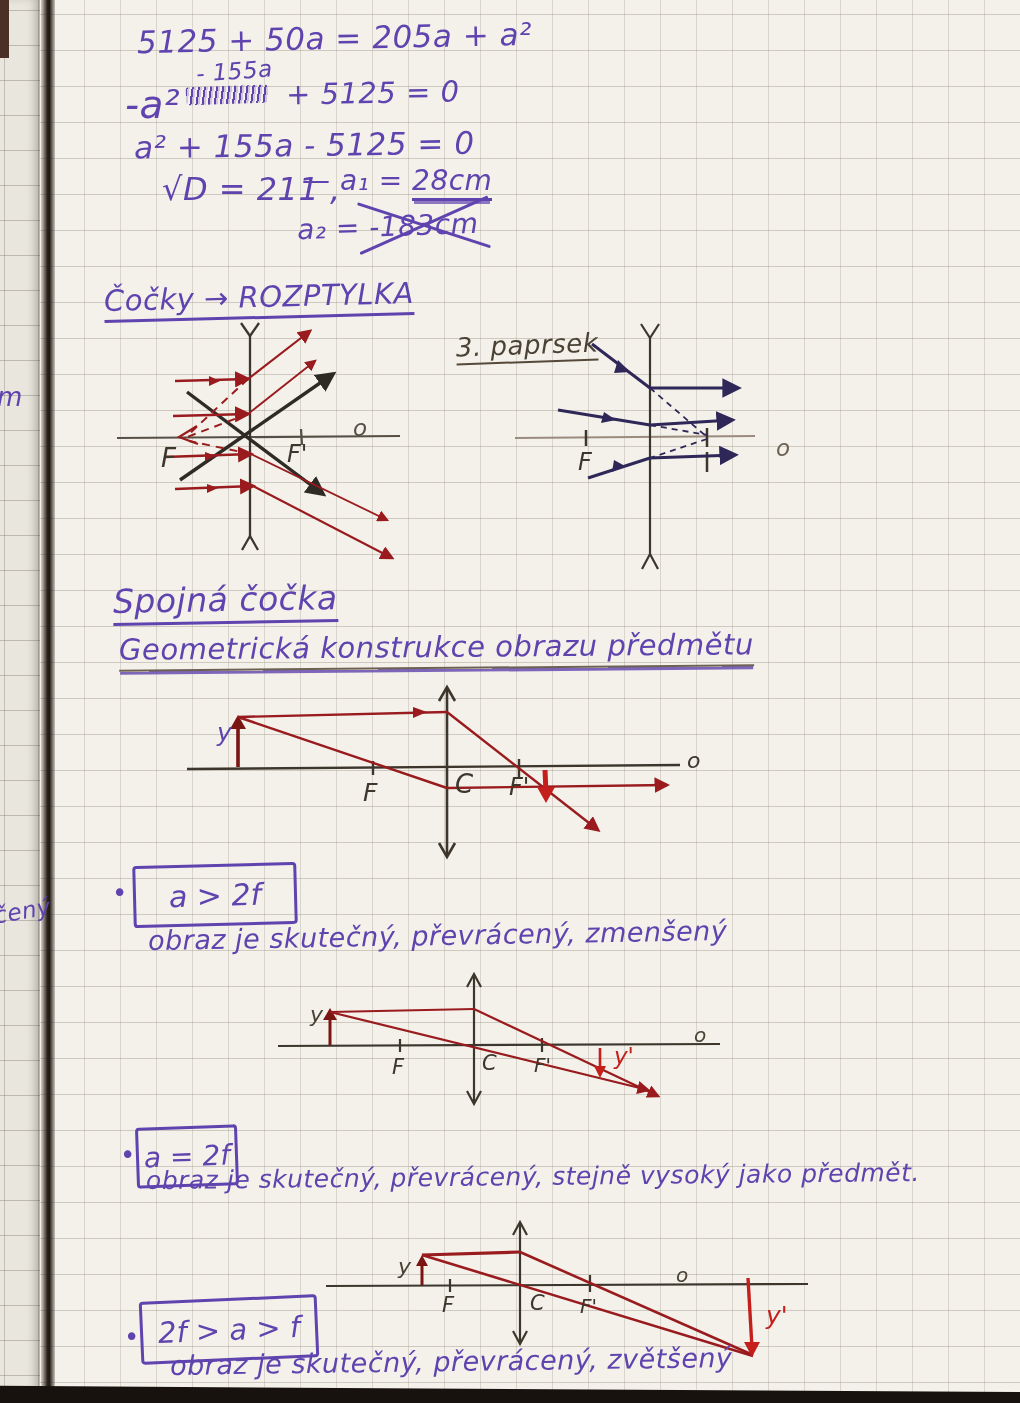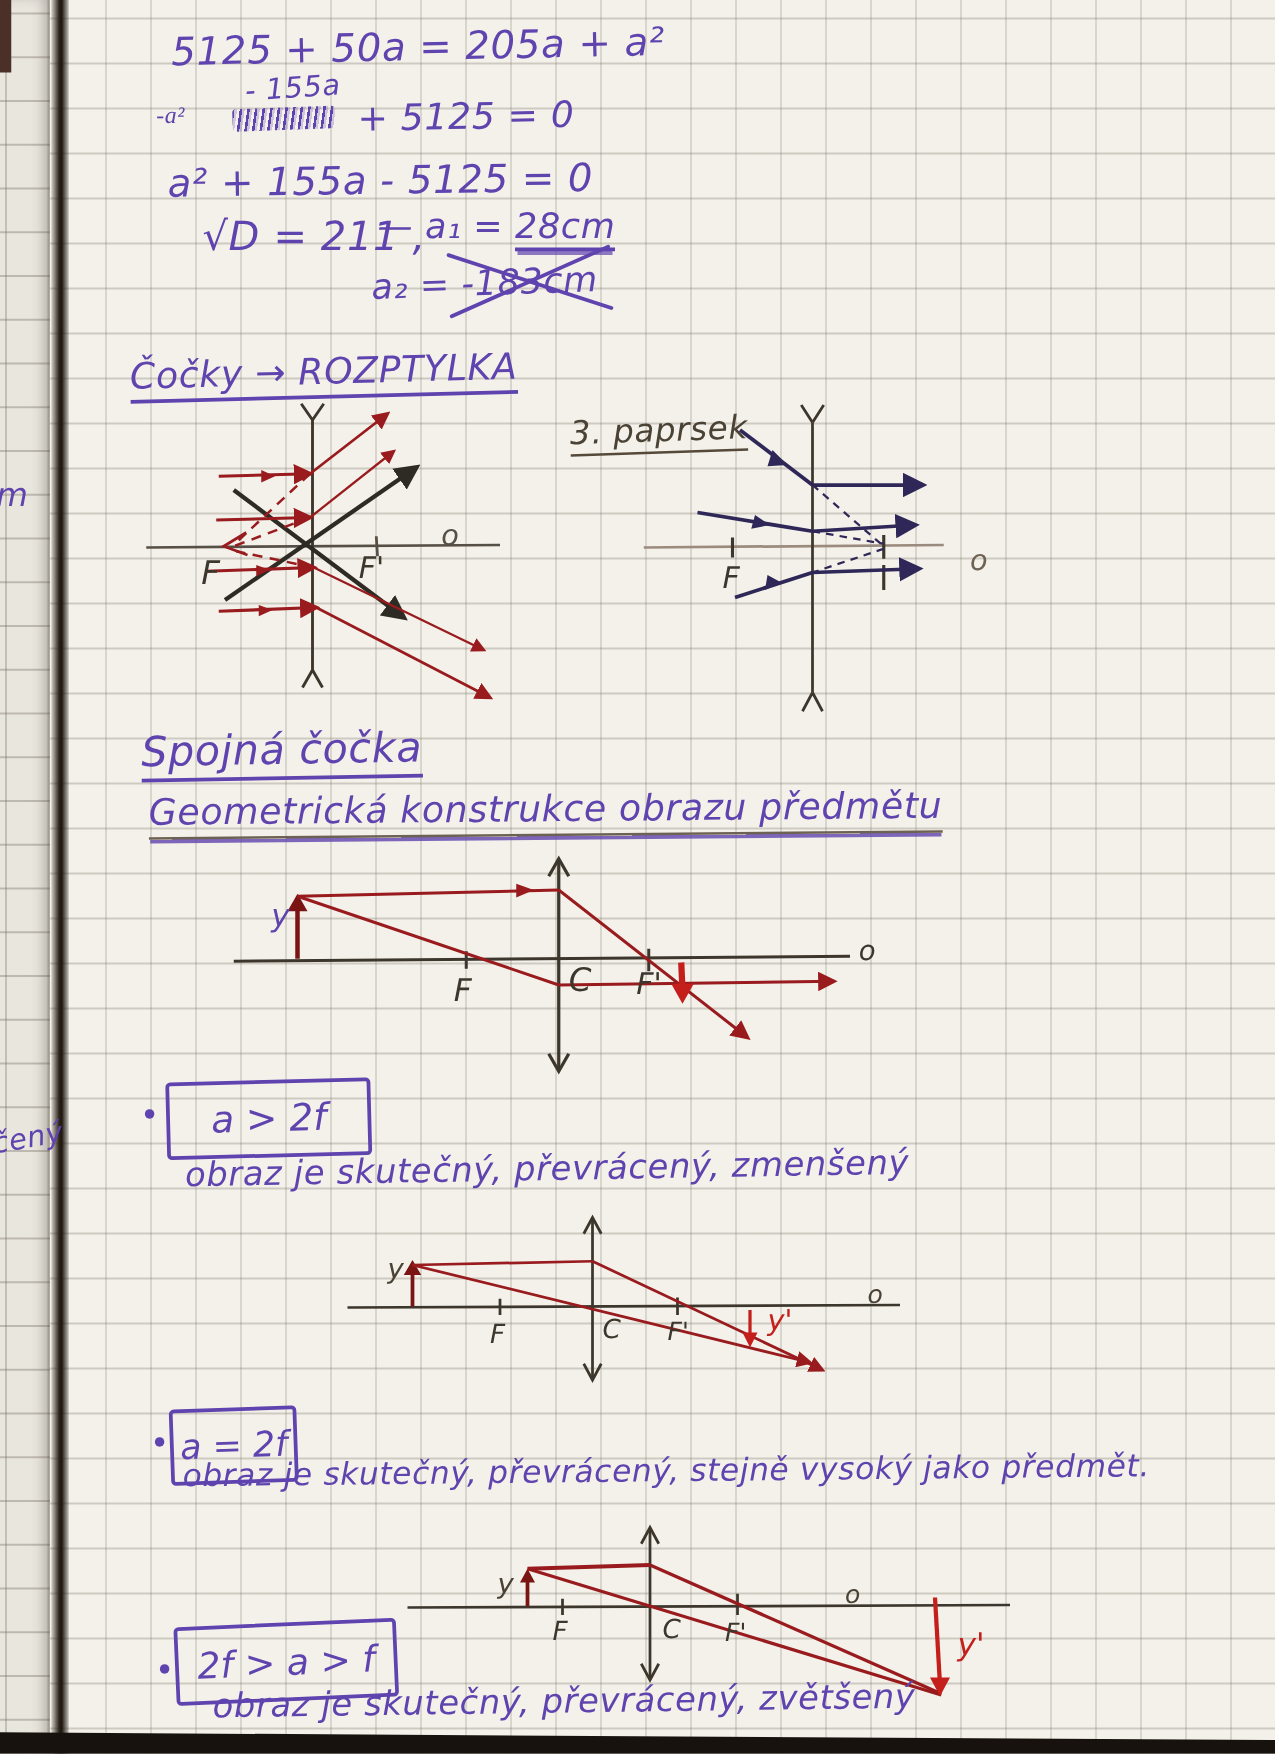--- a/index.html
+++ b/index.html
@@ -60,21 +60,21 @@
 
   <div class="edge-strip"></div>
   <div class="crease"></div>
   <div class="corner-dark"></div>
 
   <div class="hw" style="left:-3px;top:382px;font-size:26px;">m</div>
   <div class="hw" style="left:-6px;top:898px;font-size:23px;transform:rotate(-10deg);">čený</div>
 
   <div class="hw" style="left:137px;top:20px;font-size:31px;transform:rotate(-1.2deg);">5125 + 50a = 205a + a²</div>
 
-  <div class="hw" style="left:125px;top:82px;font-size:19px;font-family:Liberation Serif, serif;">-a²</div>
+  <div class="hw" style="left:125px;top:82px;font-size:39px;">-a²</div>
   <div class="hw" style="left:196px;top:58px;font-size:23px;transform:rotate(-4deg);">- 155a</div>
   <div class="scribble" style="left:186px;top:86px;width:82px;height:18px;"></div>
   <div class="hw" style="left:286px;top:76px;font-size:29px;transform:rotate(-1deg);">+ 5125 = 0</div>
 
   <div class="hw" style="left:134px;top:127px;font-size:31px;transform:rotate(-.8deg);">a² + 155a - 5125 = 0</div>
 
   <div class="hw" style="left:162px;top:170px;font-size:32px;">√D = 211 ,</div>
   <div class="hw" style="left:302px;top:164px;font-size:28px;"><span>— a₁ =</span> <span class="uval">28cm</span></div>
 
   <div class="hw" style="left:297px;top:210px;font-size:28px;transform:rotate(-2deg);"><span>a₂ =</span> <span class="cross-wrap"><span>-183cm</span><span class="x1"></span><span class="x2"></span></span></div>

